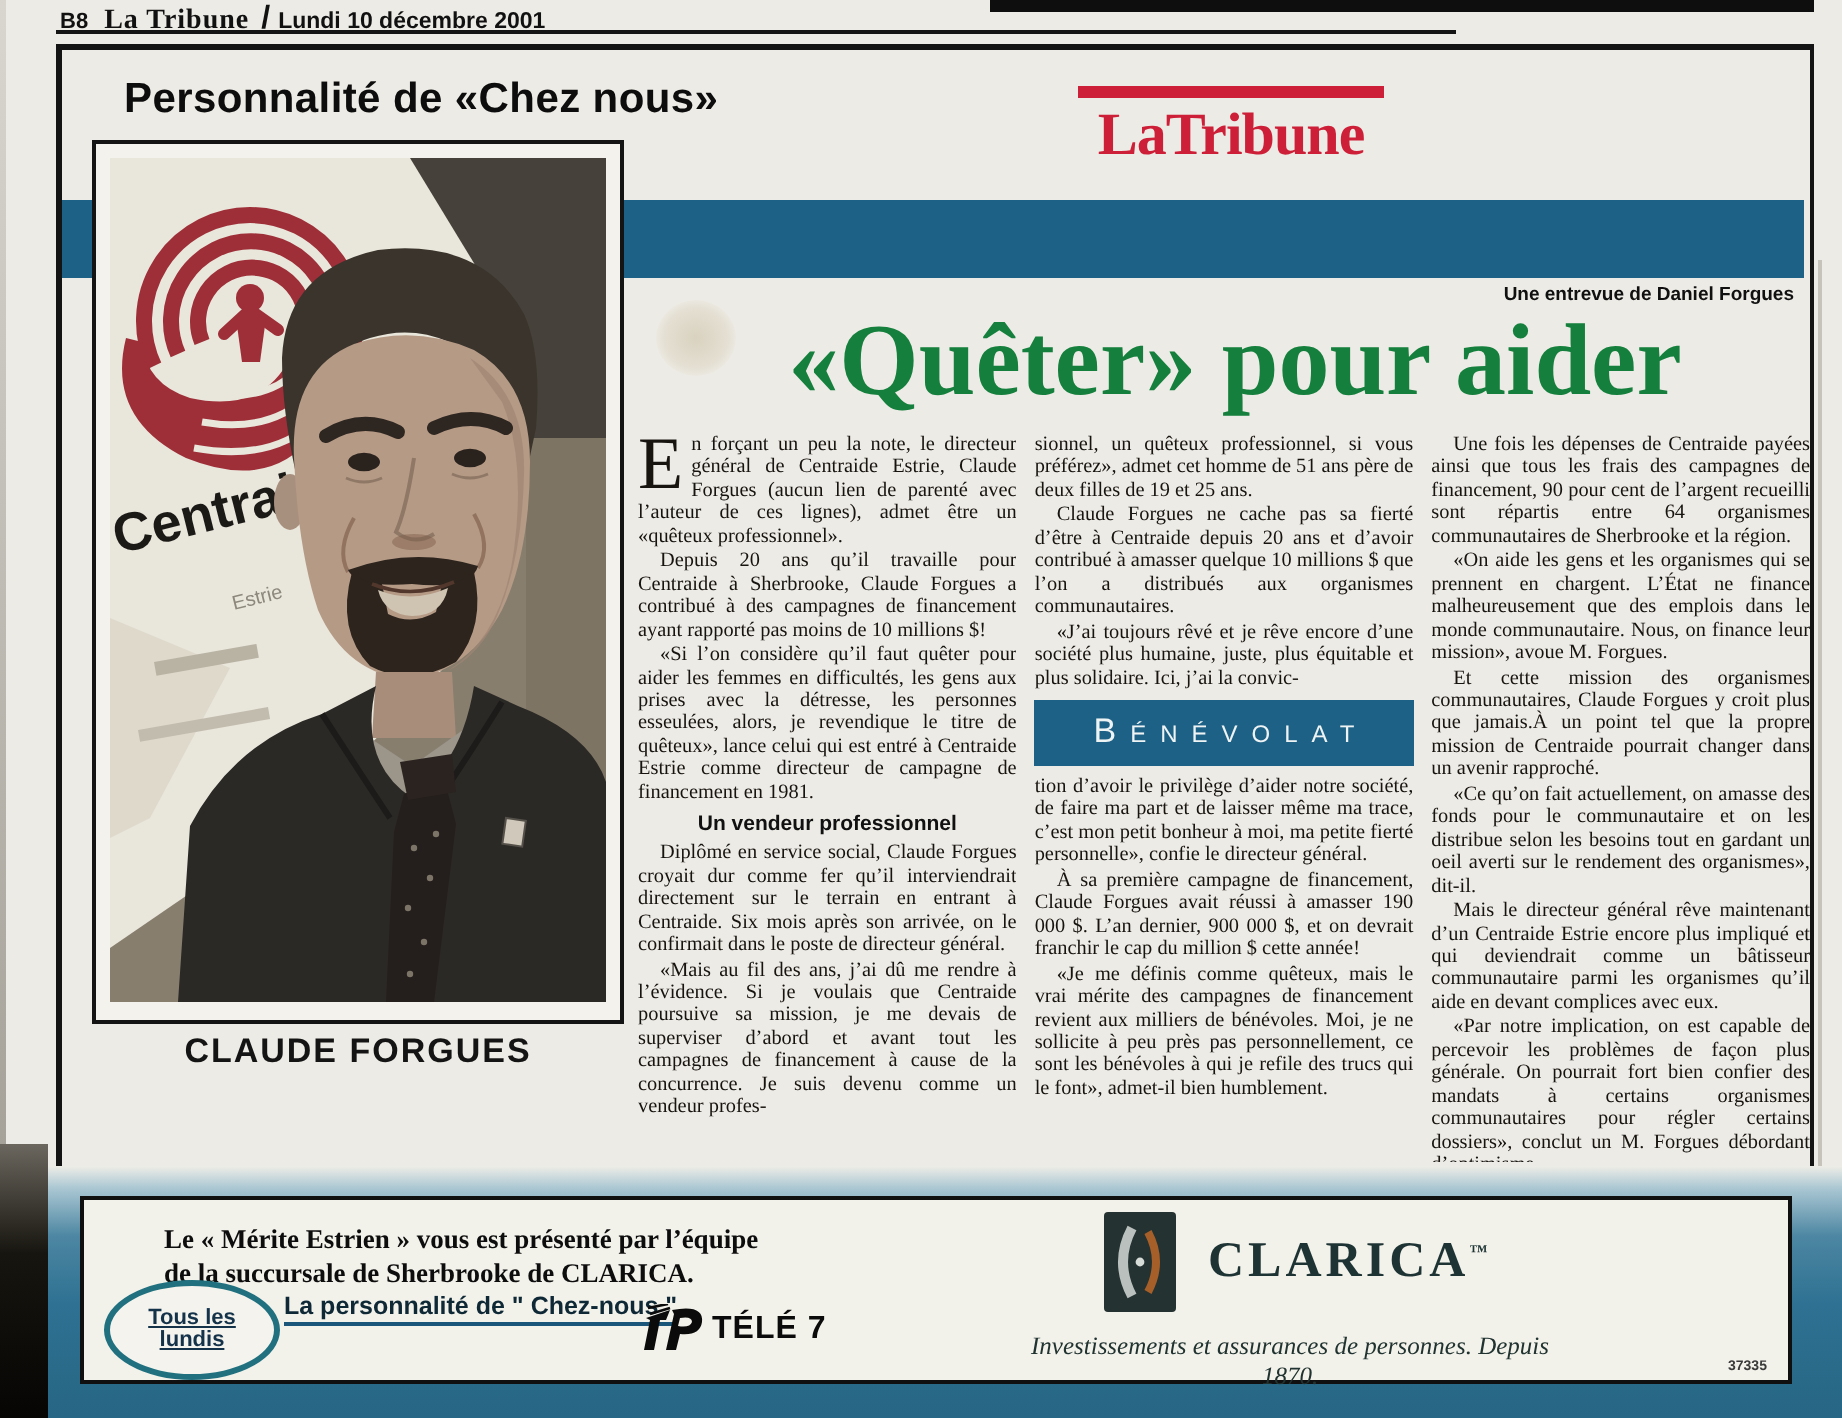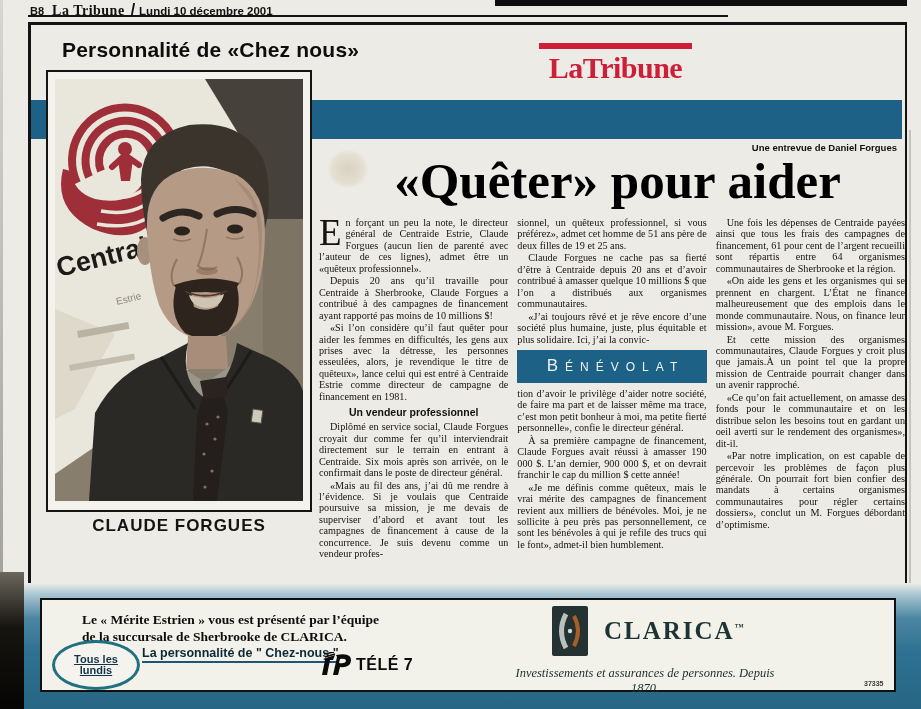--- a/index.html
+++ b/index.html
@@ -37,21 +37,21 @@
     font-size:28px;letter-spacing:15px;color:#f3f6f6;}
 
   
   .tribune-logo{position:absolute;left:538px;top:43px;width:155px;text-align:center;}
   .tribune-bar{width:153px;height:6px;background:#ce1f38;margin:0 auto 2px auto;}
   .tribune-word{font:bold 30px "Liberation Serif",serif;color:#ce1f38;letter-spacing:-.5px;}
 
   .byline{position:absolute;right:24px;top:142px;font:bold 9.5px "Liberation Sans",sans-serif;color:#101010;}
 
   .headline{position:absolute;left:330px;top:152px;width:575px;text-align:center;
-    font:bold 51px "Liberation Serif",serif;color:#000000;letter-spacing:0;}
+    font:bold 51px "Liberation Serif",serif;color:#15803d;letter-spacing:0;}
 
   
   .photo-card{position:absolute;left:46px;top:70px;width:266px;height:442px;background:#f4f2ec;
     border:2px solid #141414;box-sizing:border-box;padding:7px;z-index:5;}
   .photo-card svg{display:block;width:248px;height:422px;}
   .photo-caption{position:absolute;left:46px;top:516px;width:266px;text-align:center;
     font:bold 17px "Liberation Sans",sans-serif;letter-spacing:1px;color:#141414;}
 
   
   .cols{position:absolute;left:319px;top:217px;width:586px;height:364px;display:flex;gap:9px;}
@@ -195,24 +195,25 @@
       <p class="ind">Claude Forgues ne cache pas sa fierté d’être à Centraide depuis 20 ans et d’avoir contribué à amasser quelque 10 millions $ que l’on a distribués aux organismes communautaires.</p>
       <p class="ind">«J’ai toujours rêvé et je rêve encore d’une société plus humaine, juste, plus équitable et plus solidaire. Ici, j’ai la convic-</p>
       <div class="benevolat-box">
         <span>Bénévolat</span>
       </div>
       <p>tion d’avoir le privilège d’aider notre société, de faire ma part et de laisser même ma trace, c’est mon petit bonheur à moi, ma petite fierté personnelle», confie le directeur général.</p>
       <p class="ind">À sa première campagne de financement, Claude Forgues avait réussi à amasser 190 000 $. L’an dernier, 900 000 $, et on devrait franchir le cap du million $ cette année!</p>
       <p class="ind">«Je me définis comme quêteux, mais le vrai mérite des campagnes de financement revient aux milliers de bénévoles. Moi, je ne sollicite à peu près pas personnellement, ce sont les bénévoles à qui je refile des trucs qui le font», admet-il bien humblement.</p>
     </div>
     <div class="col">
-      <p class="ind">Une fois les dépenses de Centraide payées ainsi que tous les frais des campagnes de financement, 61 pour cent de l’argent recueilli sont répartis entre 64 organismes communautaires de Sherbrooke et la région.</p>
+      <p class="ind">Une fois les dépenses de Centraide payées ainsi que tous les frais des campagnes de financement, 90 pour cent de l’argent recueilli sont répartis entre 64 organismes communautaires de Sherbrooke et la région.</p>
       <p class="ind">«On aide les gens et les organismes qui se prennent en chargent. L’État ne finance malheureusement que des emplois dans le monde communautaire. Nous, on finance leur mission», avoue M. Forgues.</p>
       <p class="ind">Et cette mission des organismes communautaires, Claude Forgues y croit plus que jamais.À un point tel que la propre mission de Centraide pourrait changer dans un avenir rapproché.</p>
       <p class="ind">«Ce qu’on fait actuellement, on amasse des fonds pour le communautaire et on les distribue selon les besoins tout en gardant un oeil averti sur le rendement des organismes», dit-il.</p>
+      <p class="ind">Mais le directeur général rêve maintenant d’un Centraide Estrie encore plus impliqué et qui deviendrait comme un bâtisseur communautaire parmi les organismes qu’il aide en devant complices avec eux.</p>
       <p class="ind">«Par notre implication, on est capable de percevoir les problèmes de façon plus générale. On pourrait fort bien confier des mandats à certains organismes communautaires pour régler certains dossiers», conclut un M. Forgues débordant d’optimisme.</p>
     </div>
   </div>
 
   <div class="bottom-band"></div>
   <div class="left-bottom-blob"></div>
 
   <div class="ad-box"></div>
   <div class="sponsor">
     <div>Le « Mérite Estrien » vous est présenté par l’équipe</div>

